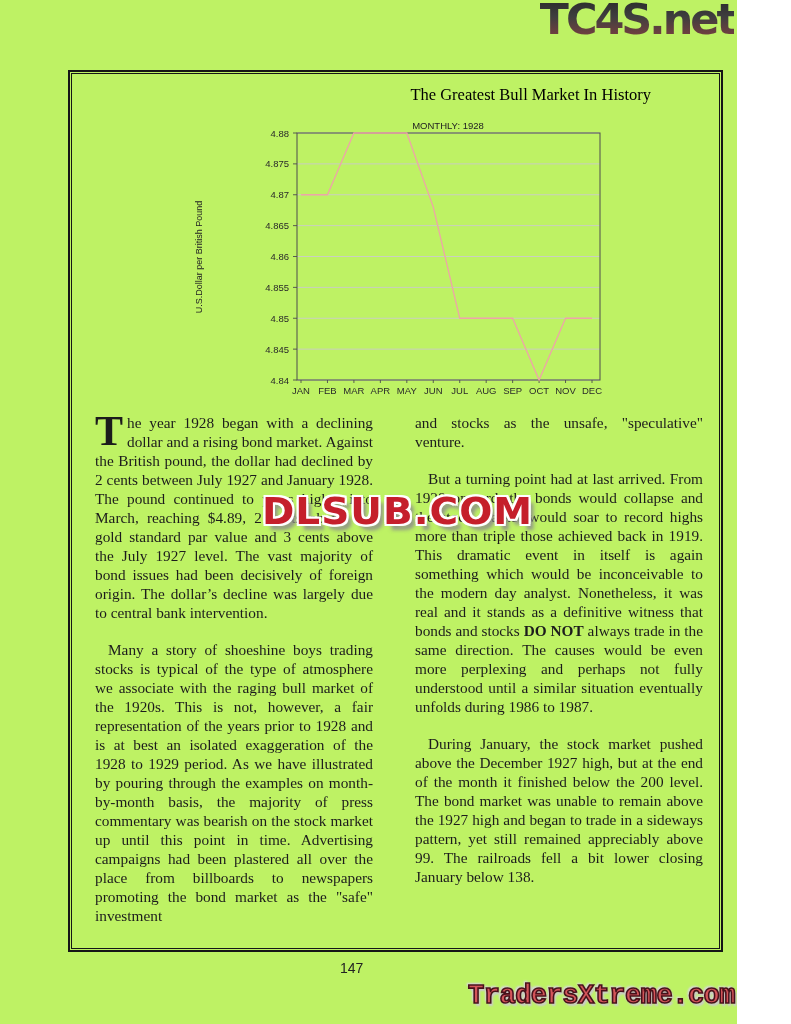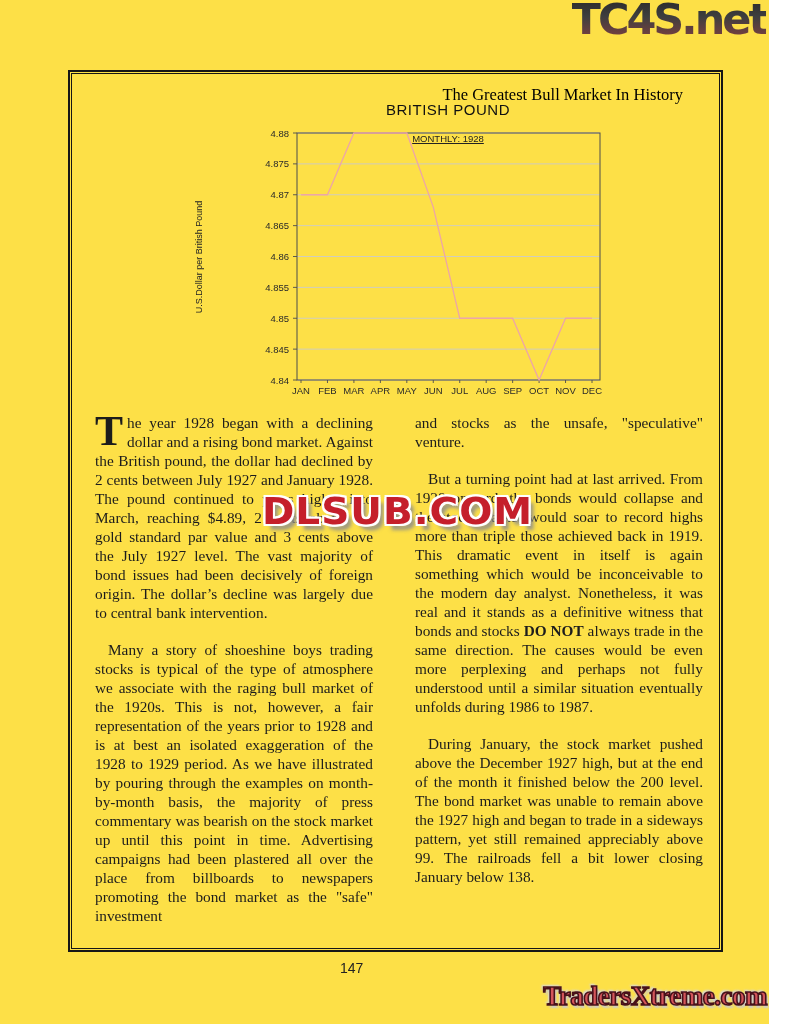--- a/index.html
+++ b/index.html
@@ -1,35 +1,35 @@
 <!DOCTYPE html>
 <html><head>
 <meta charset="utf-8">
 <style>
   html,body{margin:0;padding:0;background:#ffffff;}
-  .page{position:relative;width:737px;height:1024px;background:#fde047;overflow:hidden;
-        font-family:"Liberation Serif",serif;color:#1c1c1c;padding-left:32px;}
+  .page{position:relative;width:737px;height:1024px;background:#bef264;overflow:hidden;
+        font-family:"Liberation Serif",serif;color:#1c1c1c;}
 
   
   .tc4s-logo{position:absolute;top:-6px;right:3px;
     font-family:"DejaVu Sans",sans-serif;font-weight:bold;font-size:43px;letter-spacing:-3px;
     background:linear-gradient(180deg,#2c2c2c 12%,#3e3e3e 45%,#6e4040 80%,#7e4a4a 100%);
     -webkit-background-clip:text;background-clip:text;color:transparent;z-index:3;}
   .tagline{position:absolute;top:41px;right:86px;font-family:"Liberation Serif",serif;
     font-size:16.5px;color:#000;z-index:4;white-space:nowrap;margin-top:44px;}
 
   
   .page-box{position:absolute;left:68px;top:70px;width:651px;height:878px;border:2px solid #161616;}
   .page-box-inner{position:absolute;inset:1px;border:1px solid #161616;}
 
   
   .chart-title{position:absolute;left:248px;top:101px;width:400px;text-align:center;
     font-family:"Liberation Sans",sans-serif;font-size:15px;letter-spacing:0.5px;color:#111;}
-  .chart-subtitle{position:absolute;left:248px;top:133px;width:400px;text-align:center;
-    font-family:"Liberation Sans",sans-serif;font-size:9.5px;color:#222;text-decoration:underline;}
+  .chart-subtitle{position:absolute;left:248px;top:120px;width:400px;text-align:center;
+    font-family:"Liberation Sans",sans-serif;font-size:9.5px;color:#222;}
   #chart-svg{position:absolute;left:180px;top:100px;}
 
   
   .col{position:absolute;top:413px;font-size:15.3px;line-height:19px;text-align:justify;}
   .col-left{left:95px;width:278px;}
   .col-right{left:415px;width:288px;}
   .col p{margin:0;text-indent:13px;}
   .col p + p{margin-top:18px;}
   .col p.noindent{text-indent:0;}
   .dropcap{float:left;font-size:42px;line-height:33px;padding:2px 4px 0 0;font-weight:bold;}
@@ -38,37 +38,36 @@
   .watermark{position:absolute;left:262px;top:489px;z-index:5;
     font-family:"DejaVu Sans",sans-serif;font-weight:bold;font-size:39px;letter-spacing:1px;
     transform:scaleY(0.95);color:#c51f2b;white-space:nowrap;
     text-shadow:-2px -2px 0 #fff,2px -2px 0 #fff,-2px 2px 0 #fff,2px 2px 0 #fff,
       0 -2px 0 #fff,0 2px 0 #fff,-2px 0 0 #fff,2px 0 0 #fff,5px 6px 4px rgba(140,140,140,0.85);}
 
   
   .page-number{position:absolute;left:340px;top:960px;width:110px;text-align:left;
     font-family:"Liberation Sans",sans-serif;font-size:14px;color:#222;}
   .tx-logo{position:absolute;top:981px;right:2px;white-space:nowrap;
-    font-family:Liberation Serif, serif;font-weight:bold;font-size:27px;letter-spacing:-0.5px;
+    font-family:Liberation Mono, monospace;font-weight:bold;font-size:27px;letter-spacing:-0.5px;
     color:#d4555a;-webkit-text-stroke:1.6px #47111a;
     text-shadow:0 0 3px #c2c2c2,2px 3px 2px #cccccc,-2px -2px 2px #dadada;}
 </style>
 </head>
 <body>
 
 <div class="page">
 
   <div class="tc4s-logo">TC4S.net</div>
   <div class="tagline">The Greatest Bull Market In History</div>
 
   <div class="page-box">
     <div class="page-box-inner"></div>
   </div>
 
-  <div class="chart-title">BRITISH POUND</div>
   <div class="chart-subtitle">MONTHLY: 1928</div>
   <svg id="chart-svg" width="430" height="300" viewBox="0 0 430 300">
       <line x1="117" y1="33" x2="420" y2="33" stroke="#cbcbcb" stroke-width="0.9"></line>
       <line x1="113" y1="33" x2="117" y2="33" stroke="#4d4d4d" stroke-width="0.9"></line>
       <text x="109" y="36.5" text-anchor="end" font-size="9.5" fill="#2a2a2a" font-family="&quot;Liberation Sans&quot;,&quot;DejaVu Sans&quot;,sans-serif">4.88</text>
       <line x1="117" y1="63.87499999999932" x2="420" y2="63.87499999999932" stroke="#cbcbcb" stroke-width="0.9"></line>
       <line x1="113" y1="63.87499999999932" x2="117" y2="63.87499999999932" stroke="#4d4d4d" stroke-width="0.9"></line>
       <text x="109" y="67.37499999999932" text-anchor="end" font-size="9.5" fill="#2a2a2a" font-family="&quot;Liberation Sans&quot;,&quot;DejaVu Sans&quot;,sans-serif">4.875</text>
       <line x1="117" y1="94.74999999999864" x2="420" y2="94.74999999999864" stroke="#cbcbcb" stroke-width="0.9"></line>
       <line x1="113" y1="94.74999999999864" x2="117" y2="94.74999999999864" stroke="#4d4d4d" stroke-width="0.9"></line>

